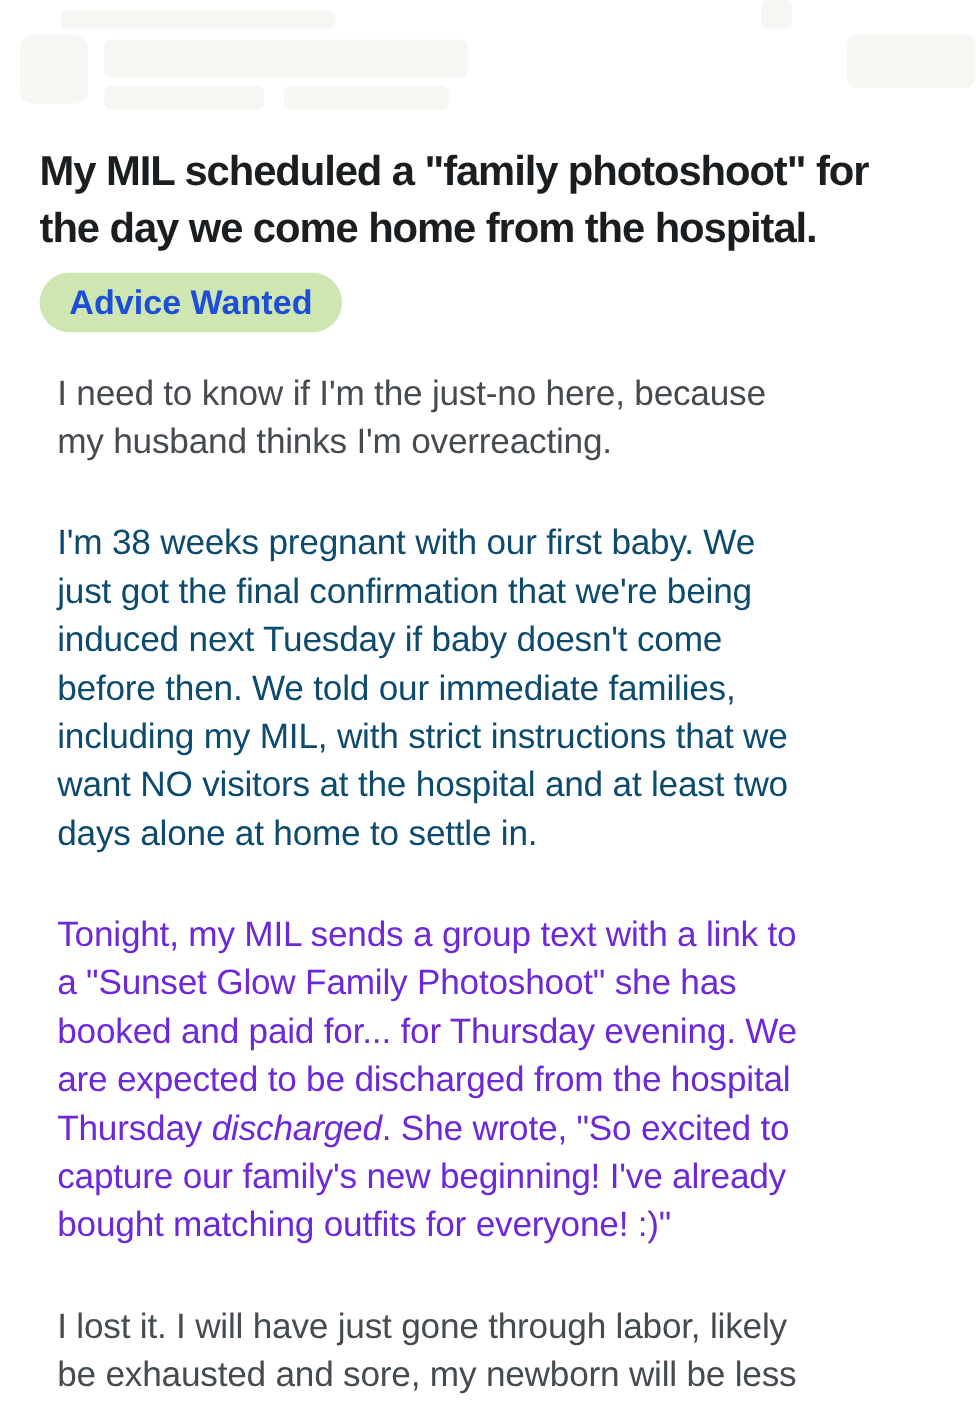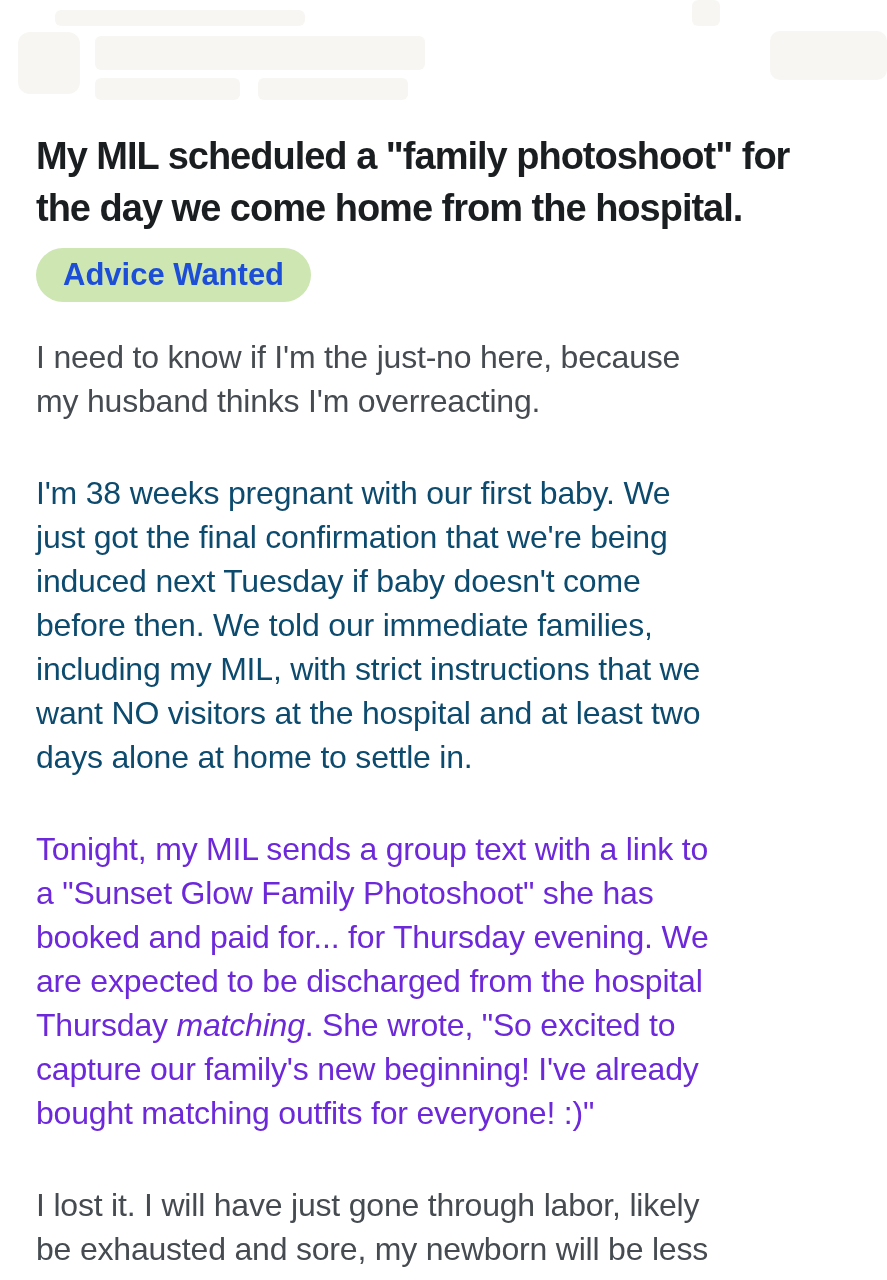--- a/index.html
+++ b/index.html
@@ -44,21 +44,21 @@
     display: inline-block;
     padding: 9px 27px;
     border-radius: 28px;
     font-size: 31px;
     line-height: 36px;
     font-weight: bold;
     cursor: pointer;
   }
 
   .para {
-    margin: 48px 0 0 0;
+    margin: 48px 0 0 16px;
     font-size: 32px;
     line-height: 44px;
     letter-spacing: -0.2px;
     white-space: pre;
   }
   .para.first { margin-top: 33px; }
   .para em { font-style: italic; }
 </style>
 </head>
 <body>
@@ -93,21 +93,21 @@
 induced next Tuesday if baby doesn't come
 before then. We told our immediate families,
 including my MIL, with strict instructions that we
 want NO visitors at the hospital and at least two
 days alone at home to settle in.</p>
 
     <p class="para" style="color: #6d28d9;"><span>Tonight, my MIL sends a group text with a link to
 a "Sunset Glow Family Photoshoot" she has
 booked and paid for... for Thursday evening. We
 are expected to be discharged from the hospital
-Thursday </span><em>matching</em><span>. She wrote, "So excited to
+Thursday </span><em>discharged</em><span>. She wrote, "So excited to
 capture our family's new beginning! I've already
 bought matching outfits for everyone! :)"</span></p>
 
     <p class="para" style="color: rgb(69, 75, 80);">I lost it. I will have just gone through labor, likely
 be exhausted and sore, my newborn will be less
 than 48 hours old, and she expects us to put on</p>
 
   </div>
 </div>
 

